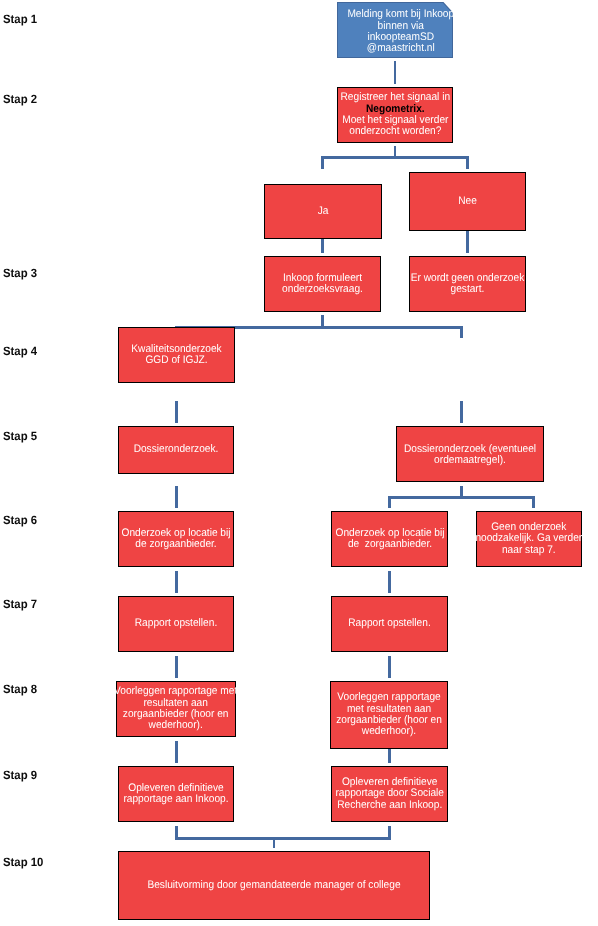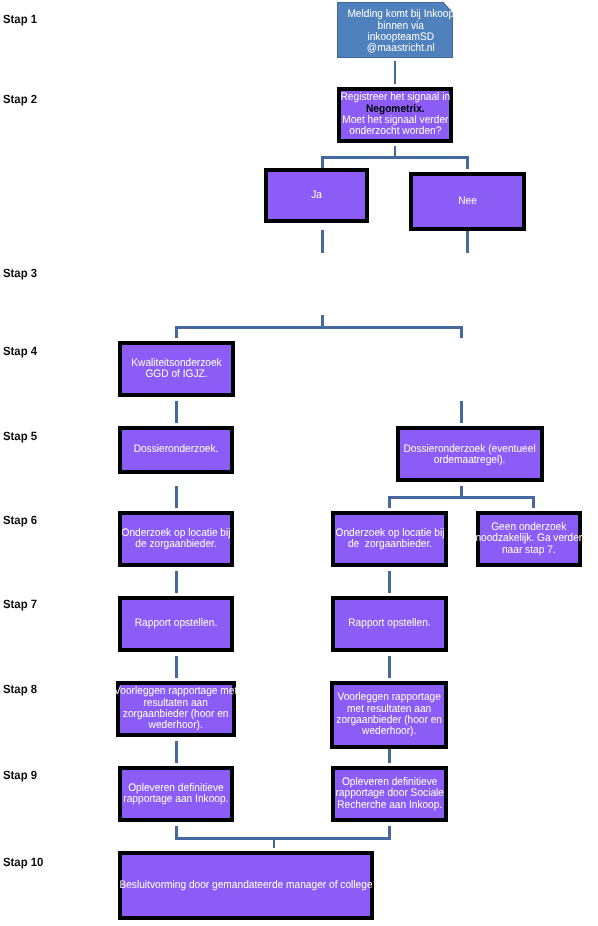--- a/index.html
+++ b/index.html
@@ -4,21 +4,21 @@
 <title>Stappenplan</title>
 <style>
   html,body{margin:0;padding:0;}
   body{width:598px;height:926px;background:#ffffff;overflow:hidden;
        font-family:"Liberation Sans",sans-serif;-webkit-font-smoothing:antialiased;text-rendering:geometricPrecision;}
   #stage{position:relative;width:598px;height:926px;}
 
   .stap{position:absolute;left:3px;transform:scaleX(0.945) translateZ(0);transform-origin:0 50%;font-weight:bold;color:#0d0d0d;
         font-size:12px;line-height:12px;white-space:nowrap;}
 
-  .node{position:absolute;background:#8b5cf6;border:4px solid #000000;box-sizing:border-box;
+  .node{position:absolute;background:#ef4444;border:1px solid #000000;box-sizing:border-box;
         color:#ffffff;font-size:11px;line-height:11.4px;text-align:center;
         display:flex;align-items:center;justify-content:center;}
   .node .tx{display:block;width:140%;}
   .node .tl{display:block;white-space:pre;transform:scaleX(0.924) translateZ(0);}
   .node .tl.bold{font-weight:bold;color:#000000;}
 
   .chamfer{border:0;background:transparent;}
   .chamfer .bg{position:absolute;left:0;top:0;right:0;bottom:0;background:#41679b;
       clip-path:polygon(0 0, calc(100% - 9.5px) 0, 100% 10.5px, 100% 100%, 0 100%);}
   .chamfer .bg::after{content:"";position:absolute;left:1px;top:1px;right:1px;bottom:1px;
@@ -83,31 +83,43 @@
       </span>
     </div>
   <div class="node" style="left:337px;top:87px;width:116px;height:56px">
       <span class="tx">
         <span class="tl">Registreer het signaal in</span>
         <span class="tl bold">Negometrix.</span>
         <span class="tl">Moet het signaal verder</span>
         <span class="tl">onderzocht worden?</span>
       </span>
     </div>
-  <div class="node" style="left:264px;top:168px;width:105px;height:55px">
+  <div class="node" style="left:264px;top:184px;width:118px;height:55px">
       <span class="tx">
         <span class="tl">Ja</span>
       </span>
     </div>
   <div class="node" style="left:409px;top:172px;width:117px;height:59px">
       <span class="tx">
         <span class="tl">Nee</span>
       </span>
     </div>
-  <div class="node" style="left:118px;top:341px;width:117px;height:56px">
+  <div class="node" style="left:264px;top:256px;width:117px;height:56px">
+      <span class="tx">
+        <span class="tl">Inkoop formuleert</span>
+        <span class="tl">onderzoeksvraag.</span>
+      </span>
+    </div>
+  <div class="node" style="left:409px;top:256px;width:117px;height:56px">
+      <span class="tx">
+        <span class="tl">Er wordt geen onderzoek</span>
+        <span class="tl">gestart.</span>
+      </span>
+    </div>
+  <div class="node" style="left:118px;top:327px;width:117px;height:56px">
       <span class="tx">
         <span class="tl">Kwaliteitsonderzoek</span>
         <span class="tl">GGD of IGJZ.</span>
       </span>
     </div>
   <div class="node" style="left:118px;top:426px;width:116px;height:48px">
       <span class="tx">
         <span class="tl">Dossieronderzoek.</span>
       </span>
     </div>
@@ -168,18 +180,18 @@
         <span class="tl">rapportage aan Inkoop.</span>
       </span>
     </div>
   <div class="node" style="left:331px;top:766px;width:117px;height:56px">
       <span class="tx">
         <span class="tl">Opleveren definitieve</span>
         <span class="tl">rapportage door Sociale</span>
         <span class="tl">Recherche aan Inkoop.</span>
       </span>
     </div>
-  <div class="node" style="left:118px;top:851px;width:256px;height:69px">
+  <div class="node" style="left:118px;top:851px;width:312px;height:69px">
       <span class="tx">
         <span class="tl">Besluitvorming door gemandateerde manager of college</span>
       </span>
     </div>
 </div>
 
 </body></html>

